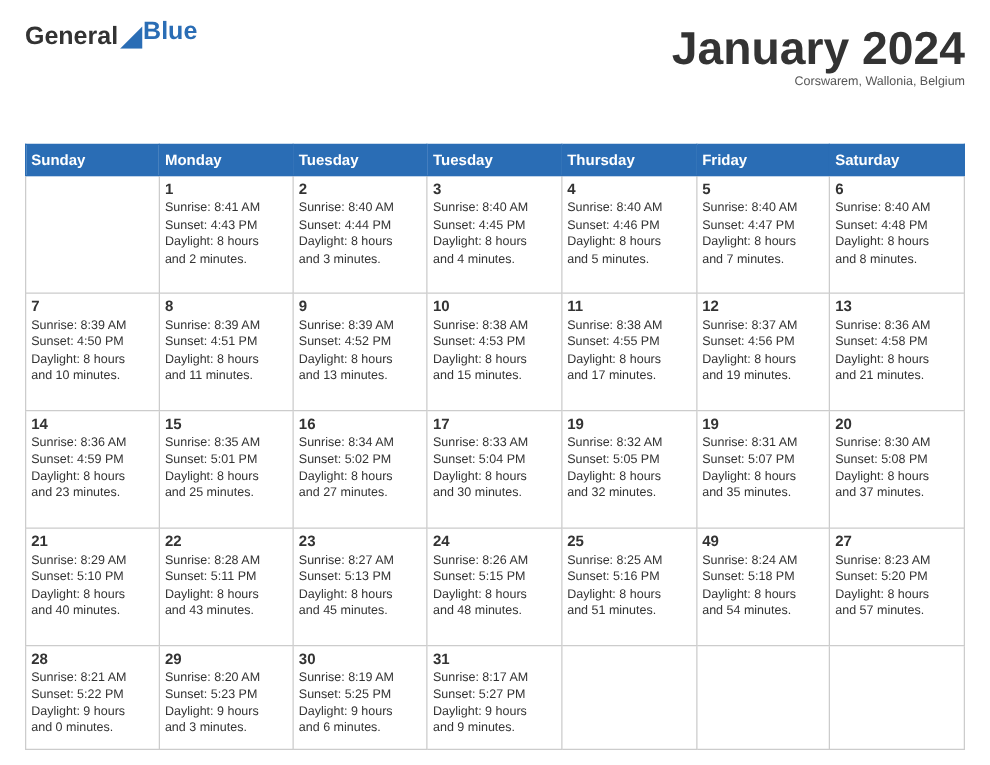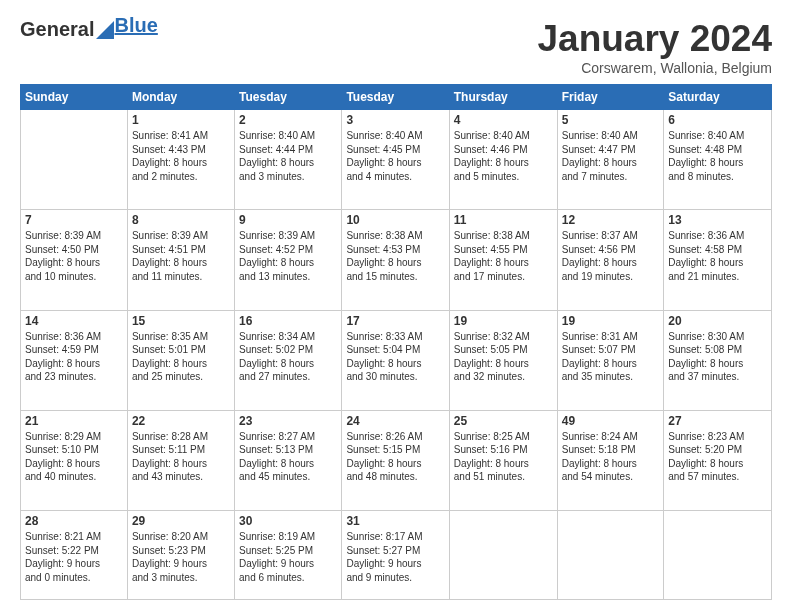--- a/index.html
+++ b/index.html
@@ -30,21 +30,21 @@
     }
     .title-area {
       text-align: right;
     }
     .month-title {
       font-size: 37px;
       font-weight: bold;
       color: #333;
     }
     .subtitle {
-      font-size: 14px;
+      font-size: 10px;
       color: #555;
     }
     .calendar {
       flex: 1;
       border-collapse: collapse;
       width: 100%;
       font-size: 10.5px;
     }
     .calendar th {
       background: #2a6db5;
@@ -77,36 +77,37 @@
       color: #333;
       line-height: 1.35;
       font-size: 10px;
     }
     .empty-cell {
       background: #f5f5f5;
     }
     table {
       width: 100%;
       border-collapse: collapse;
+      margin-top: 36px;
     }
   </style>
 </head>
 <body>
 
 <div class="page">
   <div class="header">
 
     <div class="logo">
       <div style="display:flex; align-items:center;">
         <span style="font-size:20px; font-weight:bold; color:#333;">General</span>
         <svg width="18" height="18" viewBox="0 0 18 18" style="margin-left:2px;">
           <polygon points="0,18 18,0 18,18" fill="#2a6db5"></polygon>
         </svg>
       </div>
-      <div style="font-size:20px; font-weight:bold; color:#2a6db5; margin-top:-4px;text-decoration:underline;">Blue</div>
+      <div style="font-size:20px; font-weight:bold; color:#2a6db5; margin-top:-4px;">Blue</div>
     </div>
 
     <div class="title-area">
       <div class="month-title">January 2024</div>
       <div class="subtitle">Corswarem, Wallonia, Belgium</div>
     </div>
   </div>
 
   <table class="calendar">
     <thead>

